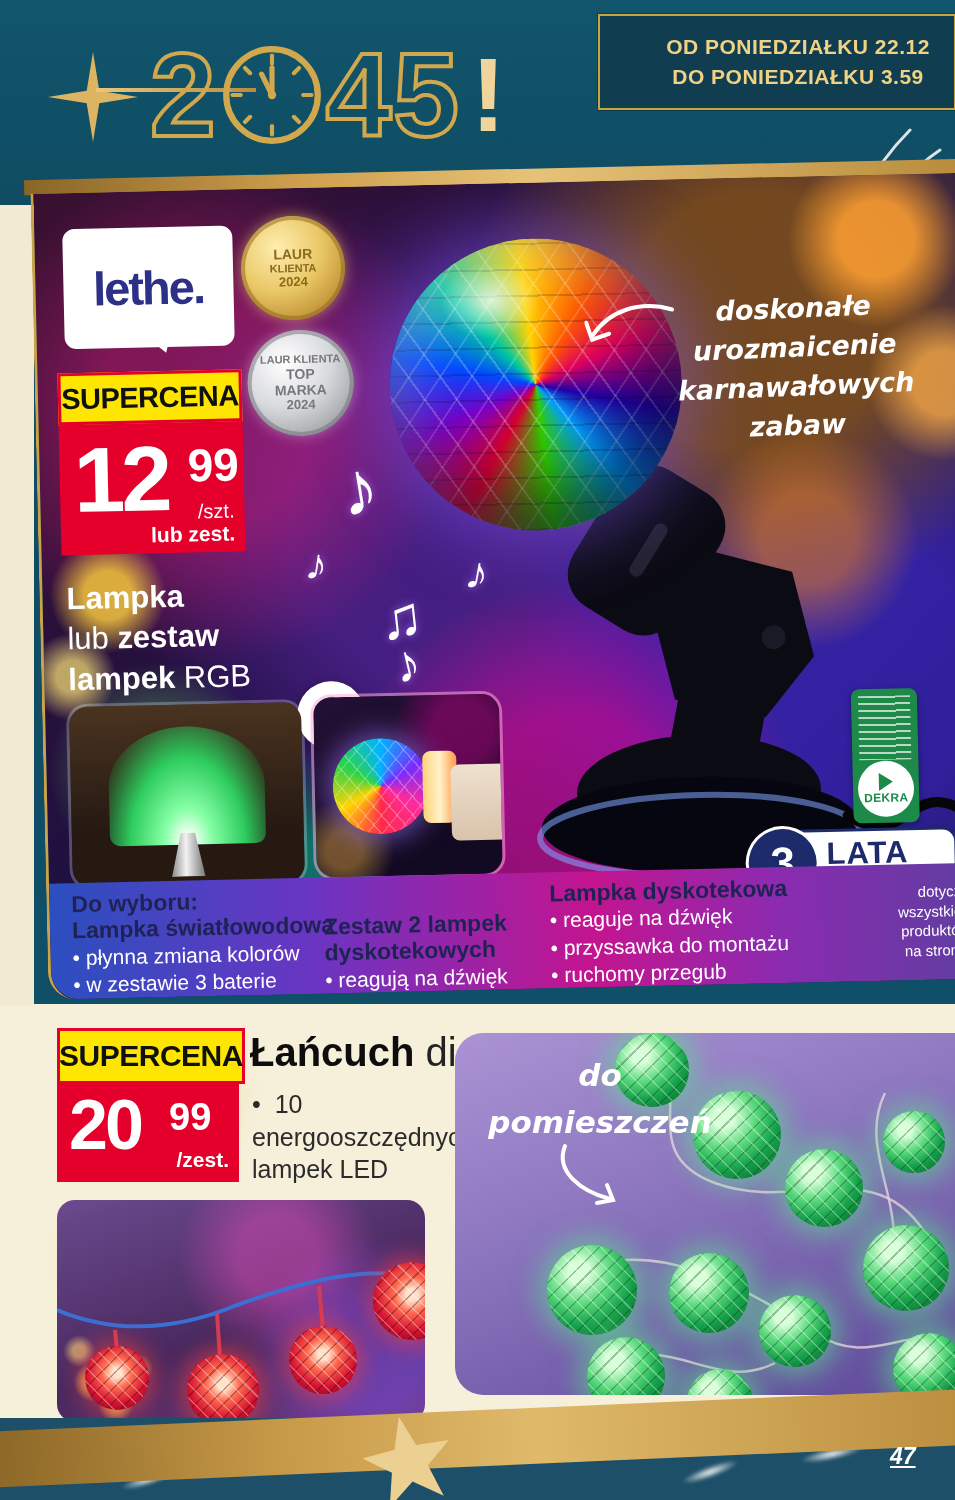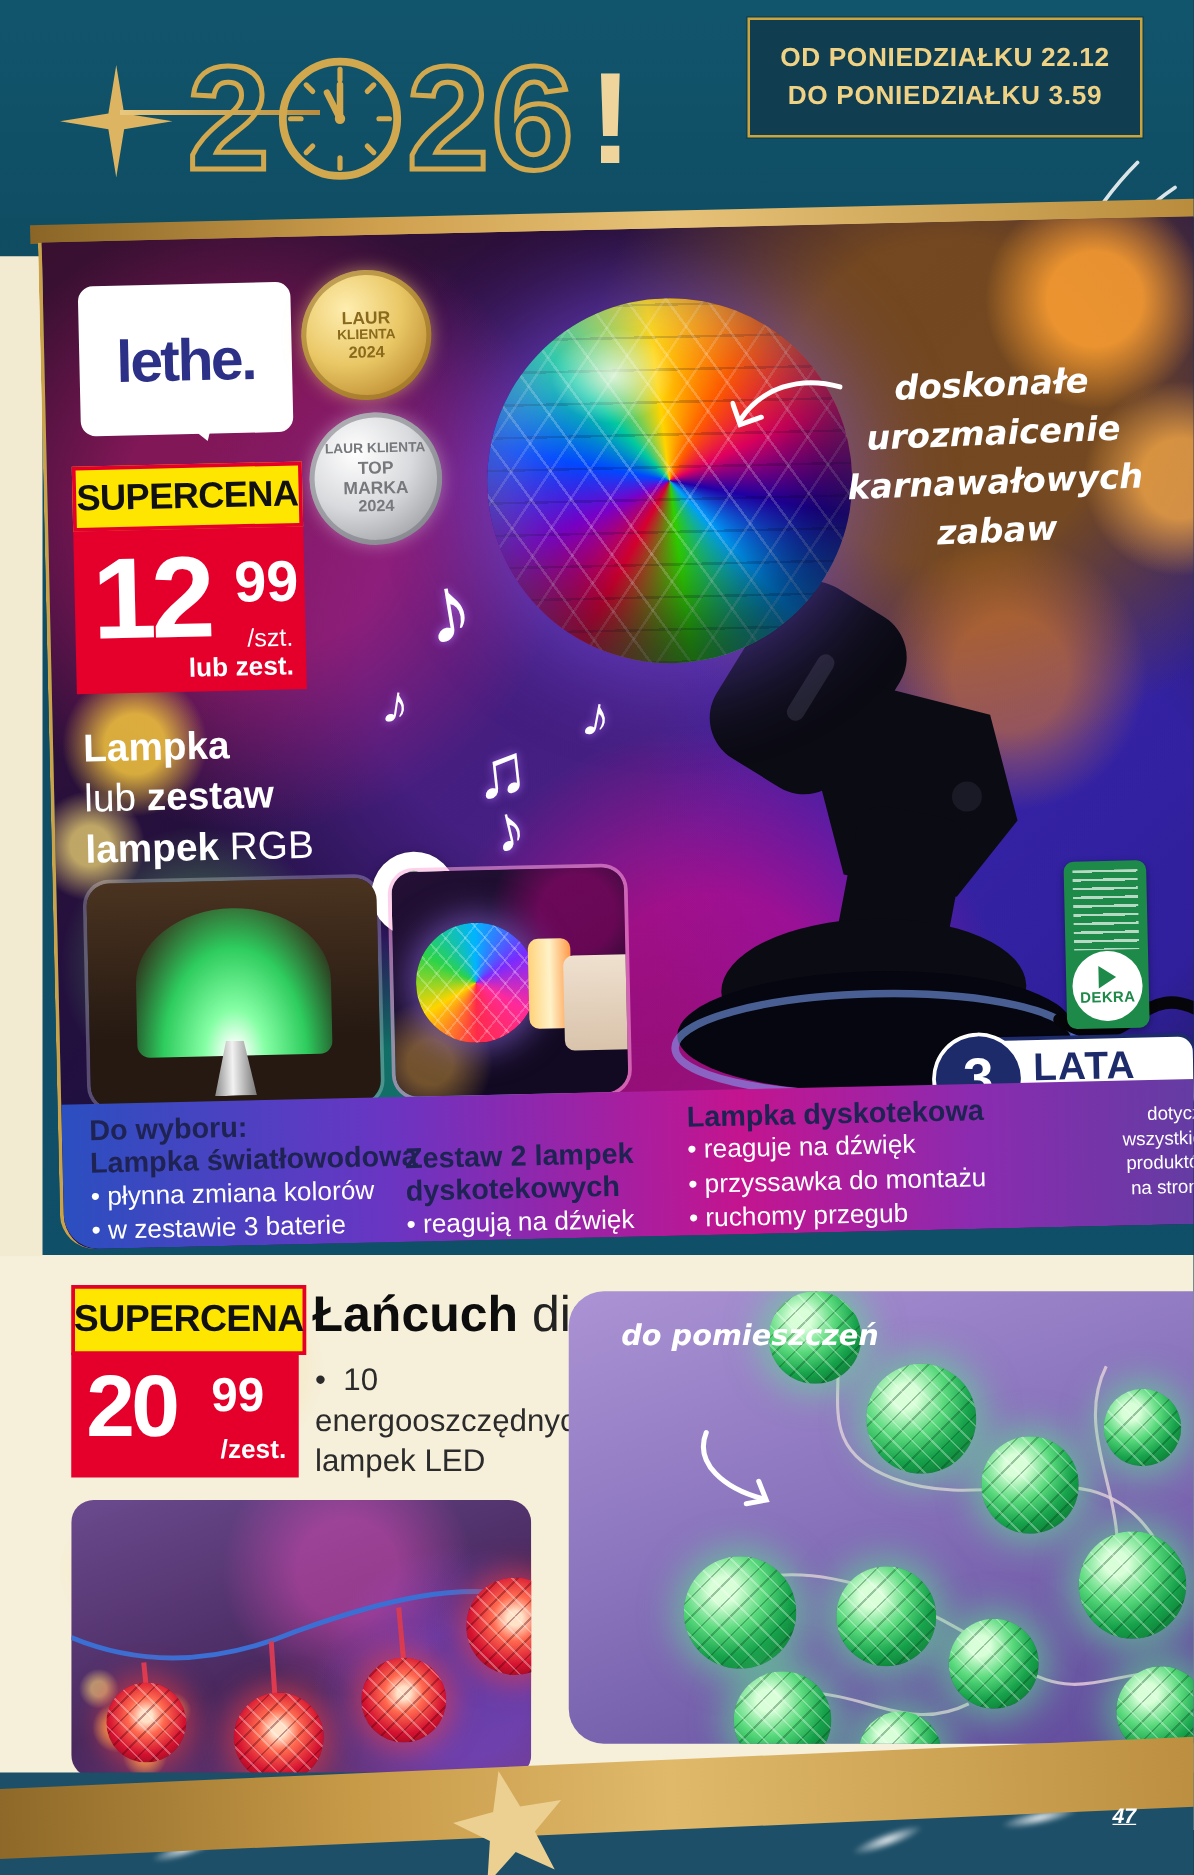--- a/index.html
+++ b/index.html
@@ -4,21 +4,21 @@
 <style>
   html,body{margin:0;padding:0;background:#0c3242;}
   #page{position:relative;width:955px;height:1500px;overflow:hidden;
         font-family:"Liberation Sans","DejaVu Sans",sans-serif;
         background:linear-gradient(180deg,#11556c 0%,#0f4c62 14%,#10506a 90%,#123f55 100%);}
   .abs{position:absolute;}
 
   
   .date-banner{left:598px;top:14px;width:312px;height:92px;background:#113d51;
     border:2px solid #c9a53f;box-shadow:0 0 0 1px rgba(0,0,0,.25);
-    display:flex;flex-direction:column;justify-content:center;align-items:center;gap:6px;}
+    display:flex;flex-direction:column;justify-content:center;align-items:center;gap:6px;padding-left:42px;}
   .date-banner div{color:#f0d285;font-weight:bold;font-size:21px;letter-spacing:.5px;white-space:nowrap;}
   .year{left:150px;top:30px;height:130px;display:flex;align-items:center;color:transparent;}
   .year .digit{font-size:118px;font-weight:800;-webkit-text-stroke:4px #d2a84e;color:transparent;letter-spacing:2px;}
   .year .bang{font-size:104px;font-weight:900;color:#efd49c;-webkit-text-stroke:0;margin-left:10px;}
   .sparkle-line{left:96px;top:88px;width:160px;height:4px;background:linear-gradient(90deg,#e8c87e,#b98c3c);}
   .fireworks{pointer-events:none;}
 
   
   #photo-wrap{left:30px;top:180px;width:935px;height:824px;transform:rotate(-1.3deg);transform-origin:0 0;}
   #gold-strip{position:absolute;left:-6px;top:0;width:100%;height:15px;
@@ -161,21 +161,21 @@
   .p2feat div:before{content:"•\00a0\00a0";}
 
   #purple-photo{left:455px;top:1033px;width:500px;height:362px;border-radius:28px 0 0 28px;overflow:hidden;
     background:linear-gradient(160deg,#ab93d4,#8a74bd 45%,#5e4a9a);}
   .gball{position:absolute;border-radius:50%;
     background:
       repeating-linear-gradient(45deg, rgba(255,255,255,.3) 0 1.5px, transparent 1.5px 11px),
       repeating-linear-gradient(-45deg, rgba(0,60,20,.3) 0 1.5px, transparent 1.5px 11px),
       radial-gradient(circle at 35% 30%, #d8ffd8 0 12%, #59d97c 38%, #17a24b 62%, #0a6e2e 90%);
     box-shadow:0 0 26px 8px rgba(90,230,140,.55);}
-  .annot2{left:470px;top:1052px;width:260px;font-size:23px;line-height:1.5;}
+  .annot2{left:470px;top:1052px;width:260px;font-size:31px;line-height:1.5;}
 
   #red-photo{left:57px;top:1200px;width:368px;height:222px;border-radius:18px;overflow:hidden;
     background:
       radial-gradient(circle at 10% 82%, rgba(255,200,80,.8) 0 8px, transparent 20px),
       radial-gradient(circle at 16% 92%, rgba(255,200,80,.7) 0 7px, transparent 18px),
       radial-gradient(circle at 6% 68%, rgba(255,220,120,.6) 0 6px, transparent 16px),
       radial-gradient(circle at 22% 76%, rgba(255,200,80,.5) 0 6px, transparent 15px),
       radial-gradient(circle at 60% 25%, rgba(255,80,200,.4) 0 40px, transparent 100px),
       radial-gradient(circle at 85% 70%, rgba(120,80,255,.4) 0 50px, transparent 120px),
       linear-gradient(160deg,#6b4a8e,#49295f 55%,#713a7e);}
@@ -184,21 +184,21 @@
       repeating-linear-gradient(45deg, rgba(255,255,255,.3) 0 1.5px, transparent 1.5px 10px),
       repeating-linear-gradient(-45deg, rgba(80,0,10,.35) 0 1.5px, transparent 1.5px 10px),
       radial-gradient(circle at 50% 42%, #ffe2c8 0 10%, #ff6a50 30%, #d41230 62%, #7a0618 95%);
     box-shadow:0 0 22px 6px rgba(255,60,60,.55);}
 
   
   #bottomband{left:0;top:1418px;width:955px;height:82px;background:#1d4f68;}
   #goldband{left:-20px;top:1432px;width:1010px;height:56px;transform:rotate(-2.5deg);transform-origin:0 0;
     background:linear-gradient(90deg,#8a6526,#c79a48 30%,#e0b96b 55%,#a8older 0,#b98c3c);}
   .footnote{left:30px;top:1440px;color:#fff;font-size:20px;}
-  .pagenum{left:890px;top:1443px;color:#fff;font-size:17px;font-weight:800;font-style:italic;text-decoration:underline;}
+  .pagenum{left:890px;top:1443px;color:#fff;font-size:23px;font-weight:800;font-style:italic;text-decoration:underline;}
   .streak{position:absolute;height:12px;border-radius:50%;filter:blur(1.5px);
     background:radial-gradient(closest-side,rgba(255,255,255,.95),rgba(255,255,255,0));}
 </style>
 </head>
 <body>
 
 <div id="page">
 
   <div class="abs" id="creamB"></div>
   <div class="abs" id="cream-strip"></div>
@@ -221,21 +221,21 @@
           <line x1="71" y1="71" x2="76" y2="76"></line>
         <line x1="76" y1="24" x2="71" y2="29"></line>
           <line x1="29" y1="71" x2="24" y2="76"></line>
       </g>
       <g stroke="#d2a84e" stroke-width="5" stroke-linecap="round">
         <line x1="50" y1="50" x2="50" y2="24"></line>
           <line x1="50" y1="50" x2="40" y2="30"></line>
       </g>
       <circle cx="50" cy="50" r="4" fill="#d2a84e"></circle>
     </svg>
-    <span class="digit">26</span>
+    <span class="digit">45</span>
     <span class="bang">!</span>
   </div>
 
   <div class="abs date-banner">
     <div>OD PONIEDZIAŁKU 22.12</div>
     <div>DO PONIEDZIAŁKU 3.59</div>
   </div>
 
   <svg class="abs fireworks" style="left:820px;top:110px" width="135" height="330" viewBox="0 0 135 330">
     <g fill="none" stroke="rgba(255,255,255,.85)" stroke-width="3" stroke-linecap="round">

